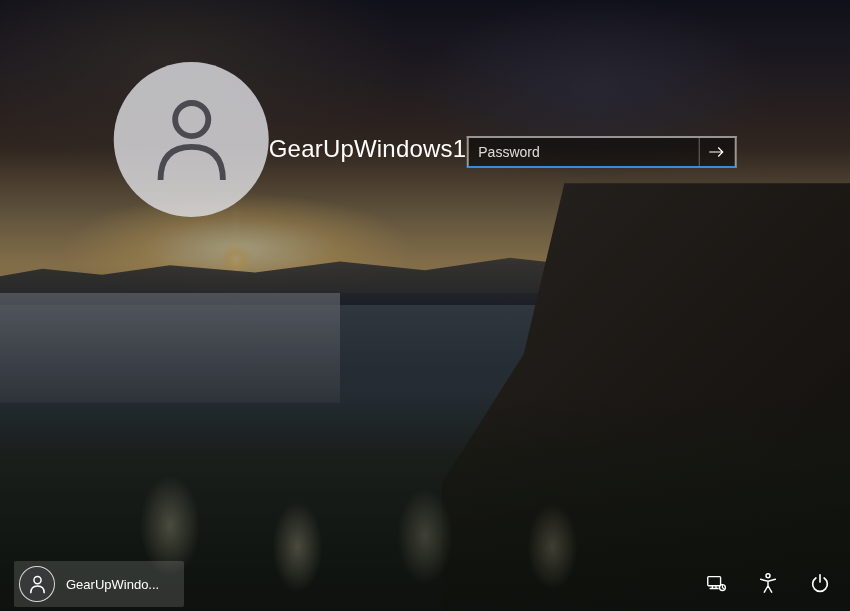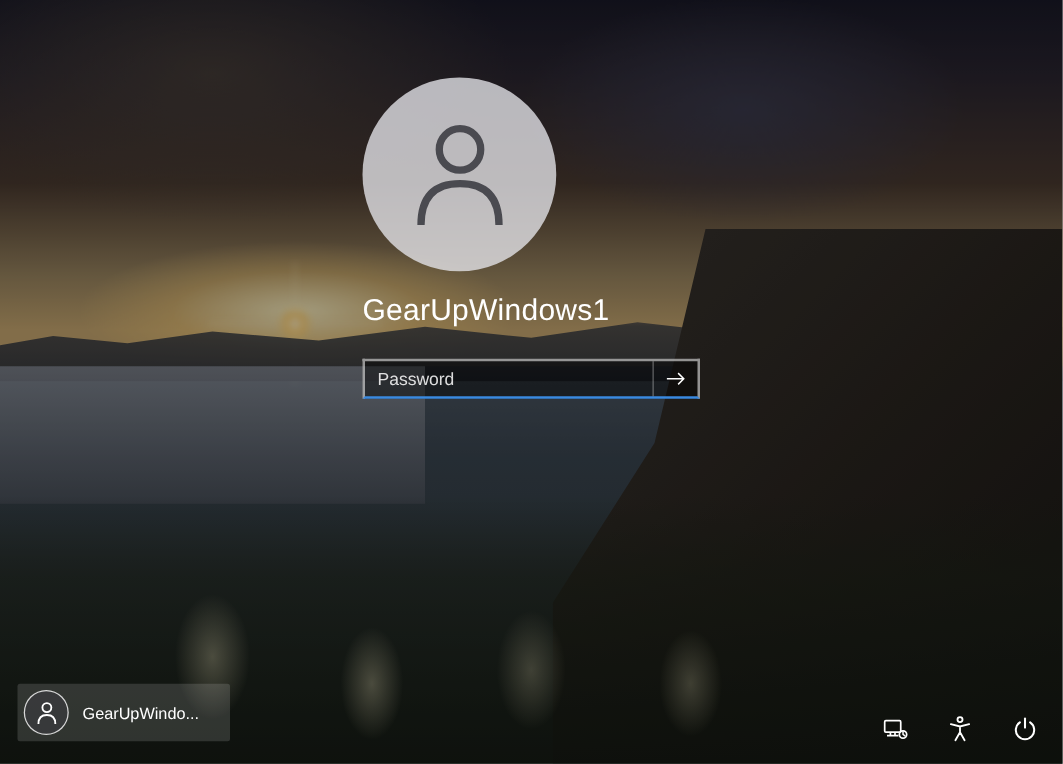--- a/index.html
+++ b/index.html
@@ -98,21 +98,22 @@
       inset: 0;
       background: rgba(0,0,0,0.35);
     }
 
     .login-center {
       position: absolute;
       top: 62px;
       left: 50%;
       transform: translateX(-50%);
       display: flex;
-      flex-direction: column;
+      flex-direction: row;
+      align-items: center;
     }
     .avatar-large {
       width: 155px;
       height: 155px;
       border-radius: 50%;
       background: rgba(230,230,235,0.78);
       display: flex;
       align-items: center;
       justify-content: center;
     }
@@ -155,21 +156,21 @@
       align-items: center;
       justify-content: center;
       cursor: pointer;
       border-left: 1px solid rgba(255,255,255,0.35);
     }
     .submit-btn svg { width: 18px; height: 14px; }
 
     .user-list {
       position: absolute;
       left: 14px;
-      bottom: 18px;
+      bottom: 4px;
       display: flex;
       flex-direction: column;
       gap: 15px;
     }
     .user-item {
       display: flex;
       align-items: center;
       gap: 11px;
       padding: 5px 10px 5px 5px;
       cursor: pointer;

